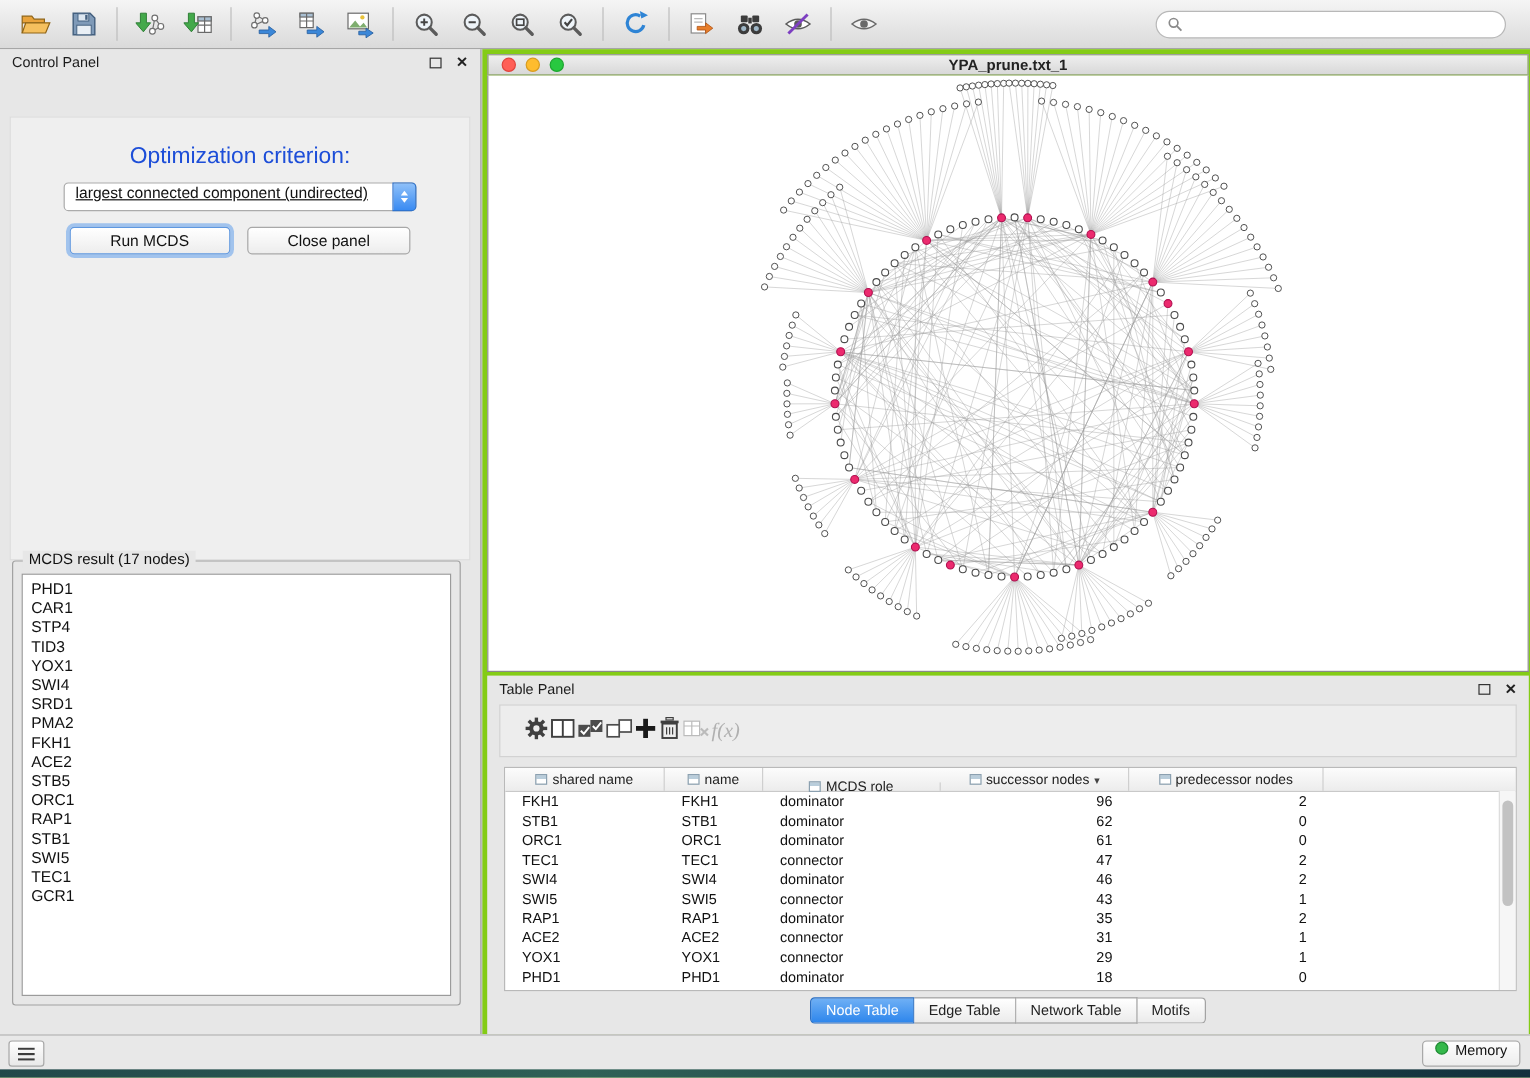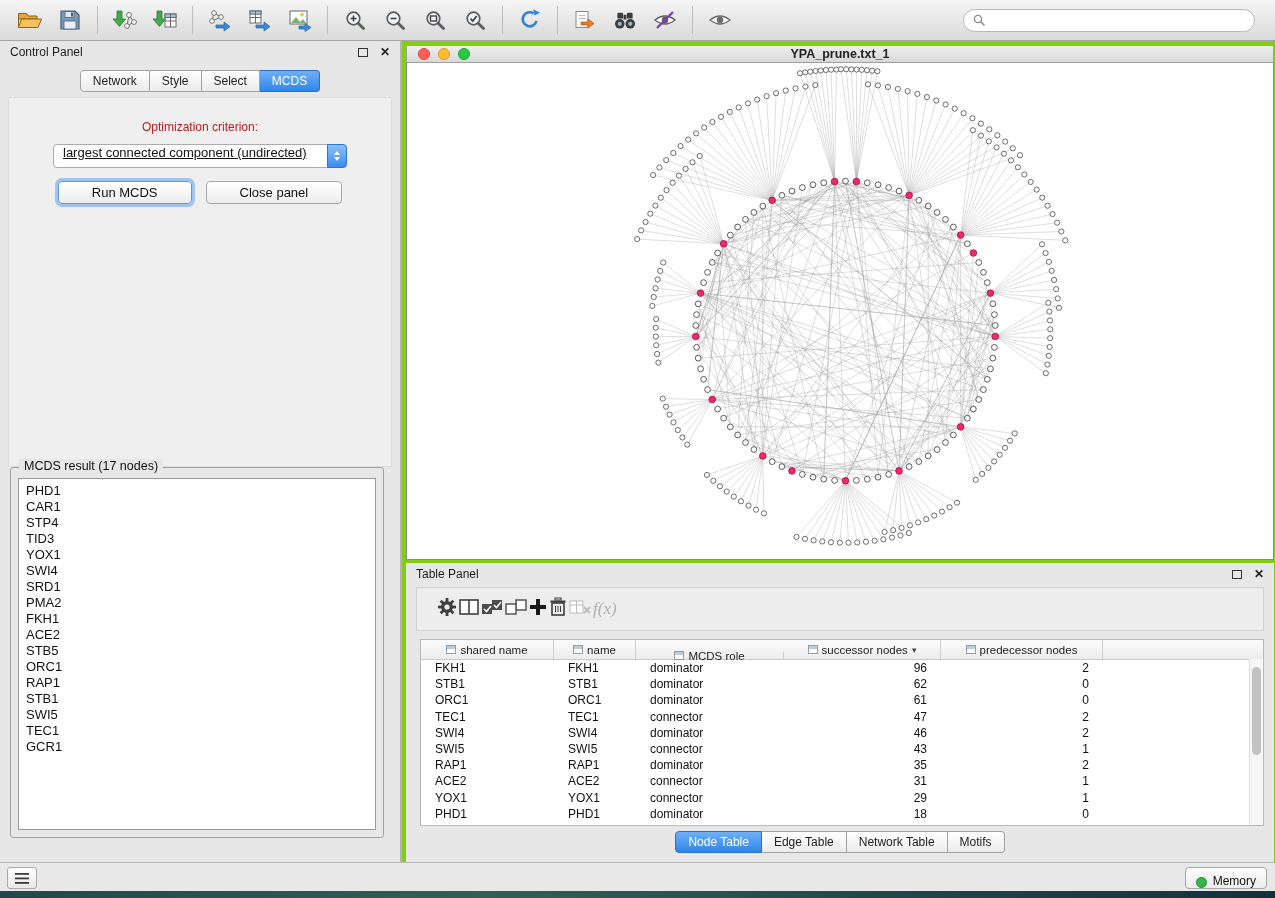--- a/index.html
+++ b/index.html
@@ -27,21 +27,21 @@
   .panel-header .spacer{flex:1;}
   .win-float{width:8px;height:7px;border:1.5px solid #333;margin-right:12px;}
   .win-close{font-size:12px;font-weight:bold;color:#222;line-height:12px;}
   .cp-tabs{display:flex;justify-content:center;margin-top:7px;}
   .seg{font-size:12px;padding:3px 12px;background:linear-gradient(#ffffff,#ebebeb);
     border:1px solid #a3a3a3;border-left:none;color:#222;}
   .seg:first-child{border-left:1px solid #a3a3a3;border-radius:4px 0 0 4px;}
   .seg:last-child{border-radius:0 4px 4px 0;}
   .seg.active{background:linear-gradient(#6fb0f5,#2e86ec);color:#fff;border-color:#2a6fc4;}
   .cp-body{position:absolute;left:8px;right:8px;top:56px;height:368px;background:#efefef;border:1px solid #dcdcdc;}
-  .cp-opt-label{text-align:center;margin-top:22px;font-size:12px;color:#b91c1c;}
+  .cp-opt-label{text-align:center;margin-top:22px;font-size:19px;color:#1d4ed8;}
   .cp-dropdown{position:relative;width:294px;height:24px;margin:10px auto 0;background:#fff;
     border:1px solid #ababab;border-radius:4px;box-sizing:border-box;display:flex;align-items:flex-start;
     padding-left:9px;font-size:13px;color:#111;text-decoration:underline;}
   .dd-stepper{position:absolute;right:-1px;top:-1px;height:24px;width:20px;box-sizing:border-box;
     border-radius:0 4px 4px 0;background:linear-gradient(#8ec0f9,#3a8bf2);border:1px solid #2f74cf;
     display:flex;flex-direction:column;align-items:center;justify-content:center;gap:2px;}
   .dd-up{width:0;height:0;border-left:3.5px solid transparent;border-right:3.5px solid transparent;border-bottom:4px solid #fff;}
   .dd-down{width:0;height:0;border-left:3.5px solid transparent;border-right:3.5px solid transparent;border-top:4px solid #fff;}
   .cp-buttons{display:flex;justify-content:center;gap:14px;margin-top:13px;}
   .btn{font-size:13px;padding:3px 33px;background:linear-gradient(#ffffff,#ededed);
@@ -87,21 +87,21 @@
   .td.col3,.td.col4{text-align:right;padding-left:0;padding-right:14px;}
   .tscroll{position:absolute;right:0;top:19px;bottom:0;width:13px;background:#f6f6f6;border-left:1px solid #ddd;}
   .tthumb{position:absolute;left:2px;right:2px;top:8px;height:88px;background:#c2c2c2;border-radius:5px;}
   .table-tabs{position:absolute;left:0;right:0;top:268px;display:flex;justify-content:center;}
 
   
   .status-bar{position:absolute;left:0;right:0;bottom:0;height:29px;background:#e8e8e8;border-top:1px solid #b5b5b5;box-sizing:border-box;}
   .sb-btn{position:absolute;left:7px;top:4px;width:28px;height:20px;border:1px solid #a8a8a8;border-radius:3px;
     background:linear-gradient(#fff,#e8e8e8);display:flex;align-items:center;justify-content:center;}
   .memory-btn{position:absolute;right:8px;top:4px;height:20px;border:1px solid #a8a8a8;border-radius:4px;
-    background:linear-gradient(#fdfdfd,#ededed);display:flex;align-items:flex-end;gap:6px;padding:0 10px;font-size:12px;color:#111;}
+    background:linear-gradient(#fdfdfd,#ededed);display:flex;align-items:flex-start;gap:6px;padding:0 10px;font-size:12px;color:#111;}
   .mem-dot{width:11px;height:11px;border-radius:50%;background:#35b84b;border:1px solid #1f8a33;box-sizing:border-box;}
 
   .v-splitter{position:absolute;left:401px;top:41px;width:1px;bottom:29px;background:#b3b3b3;}
 </style>
 </head>
 <body>
 
 <div class="app">
 
   <div class="toolbar">
@@ -259,26 +259,20 @@
     </div>
   </div>
 
   <div class="control-panel">
     <div class="panel-header">
       <span>Control Panel</span>
       <span class="spacer"></span>
       <span class="win-float"></span>
       <span class="win-close">✕</span>
     </div>
-    <div class="cp-tabs">
-        <div class="seg">Network</div>
-        <div class="seg">Style</div>
-        <div class="seg">Select</div>
-        <div class="seg active">MCDS</div>
-      </div>
     <div class="cp-body">
       <div class="cp-opt-label">Optimization criterion:</div>
       <div class="cp-dropdown">
         <span>largest connected component (undirected)</span>
         <span class="dd-stepper">
             <span class="dd-up"></span>
             <span class="dd-down"></span>
           </span>
       </div>
       <div class="cp-buttons">

